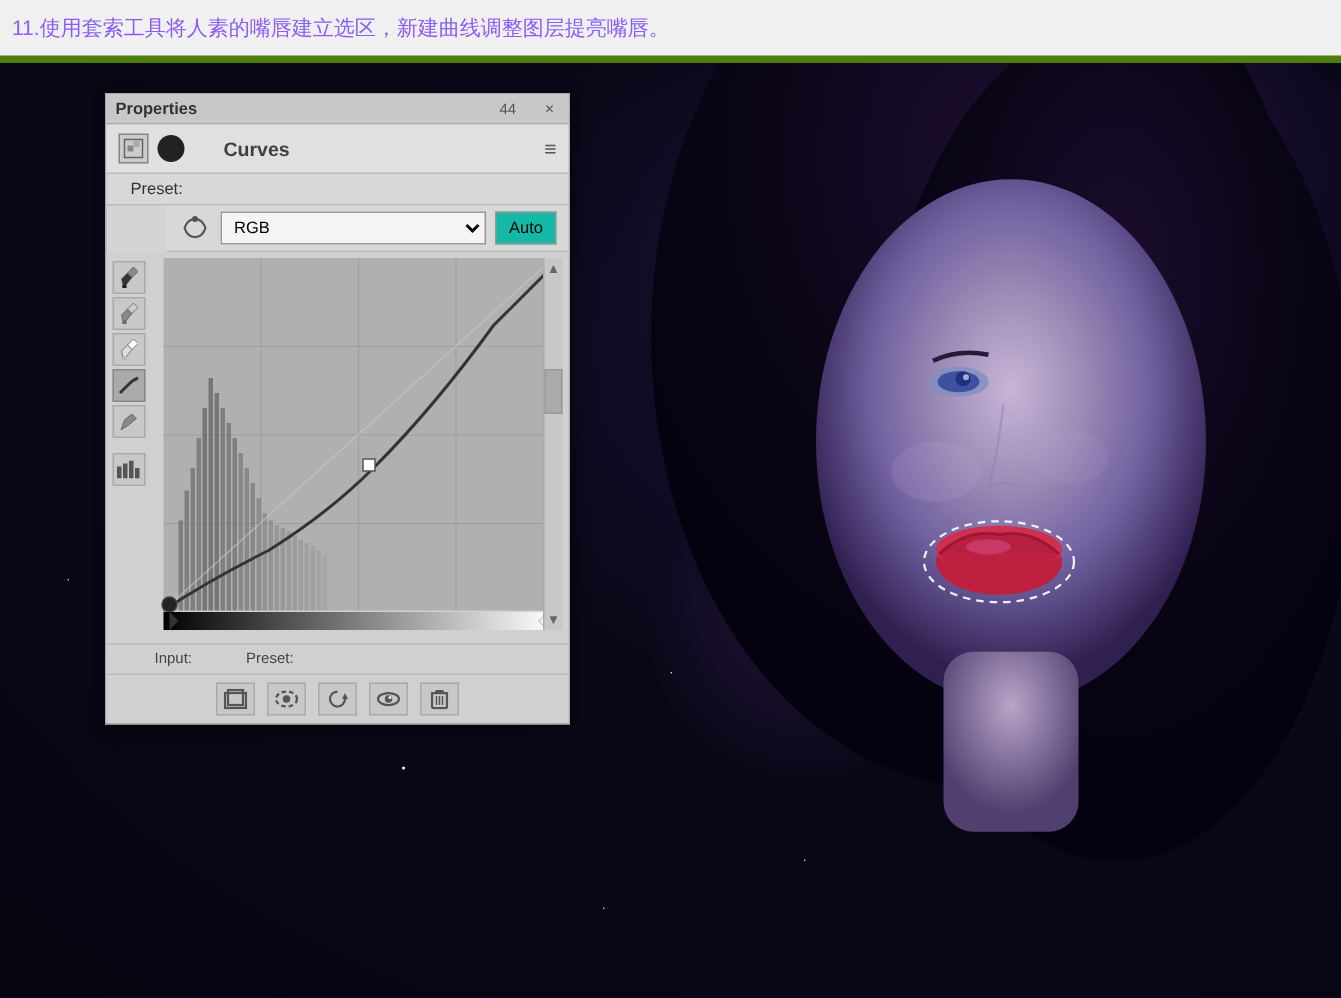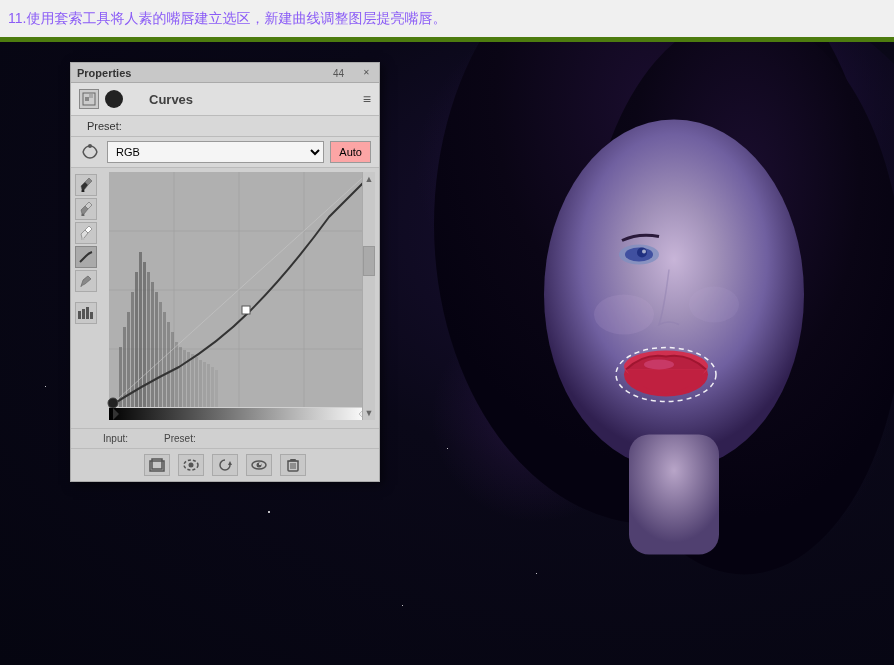--- a/index.html
+++ b/index.html
@@ -181,20 +181,21 @@
     }
 
     
     .rgb-row {
       display: flex;
       align-items: center;
       padding: 4px 8px;
       gap: 6px;
       background: #d8d8d8;
       border-bottom: 1px solid #bbb;
+      margin-left: 40px;
     }
 
     .auto-icon {
       width: 22px;
       height: 18px;
       display: flex;
       align-items: center;
       justify-content: center;
     }
 
@@ -204,21 +205,21 @@
       font-size: 11px;
       background: #f5f5f5;
       border: 1px solid #999;
       padding: 0 4px;
     }
 
     .auto-btn {
       height: 22px;
       padding: 0 8px;
       font-size: 11px;
-      background: #fca5a5;
+      background: #14b8a6;
       border: 1px solid #999;
       cursor: pointer;
     }
 
     
     .curves-container {
       display: flex;
       padding: 4px;
       background: #d0d0d0;
       gap: 4px;

